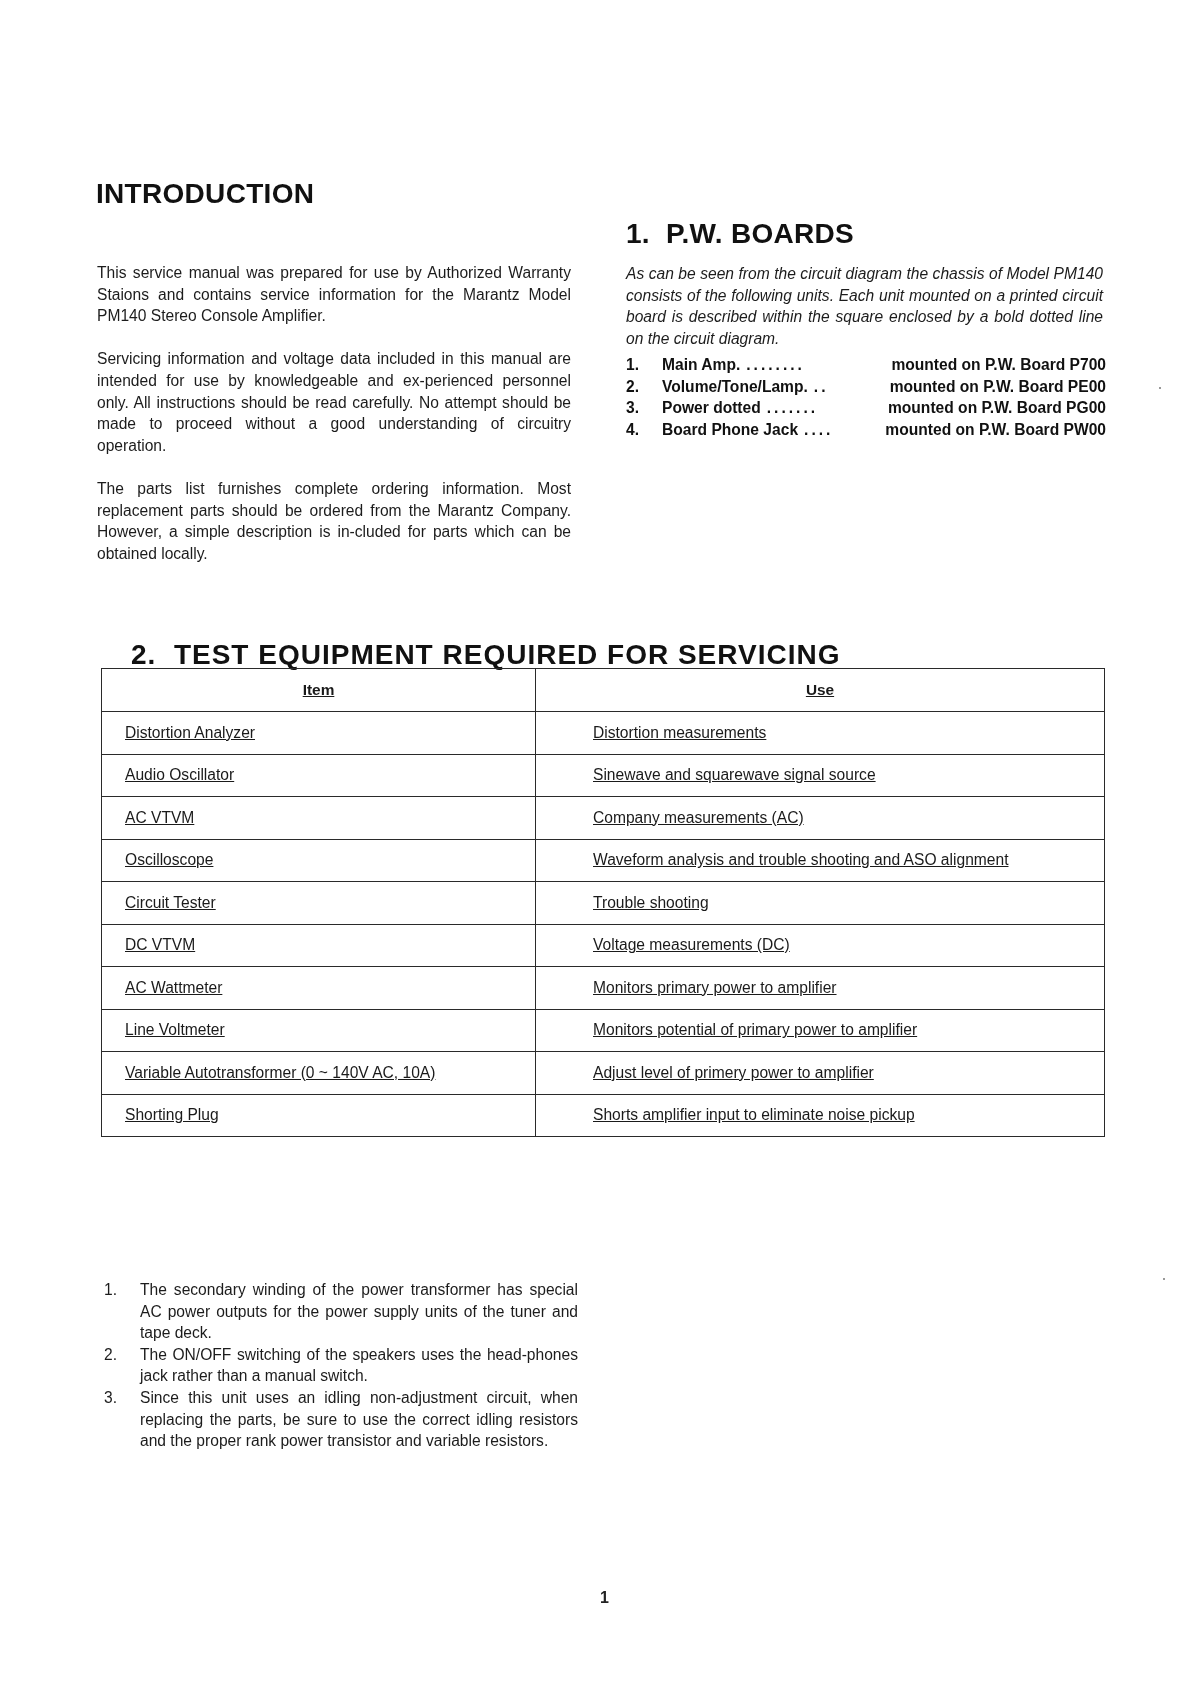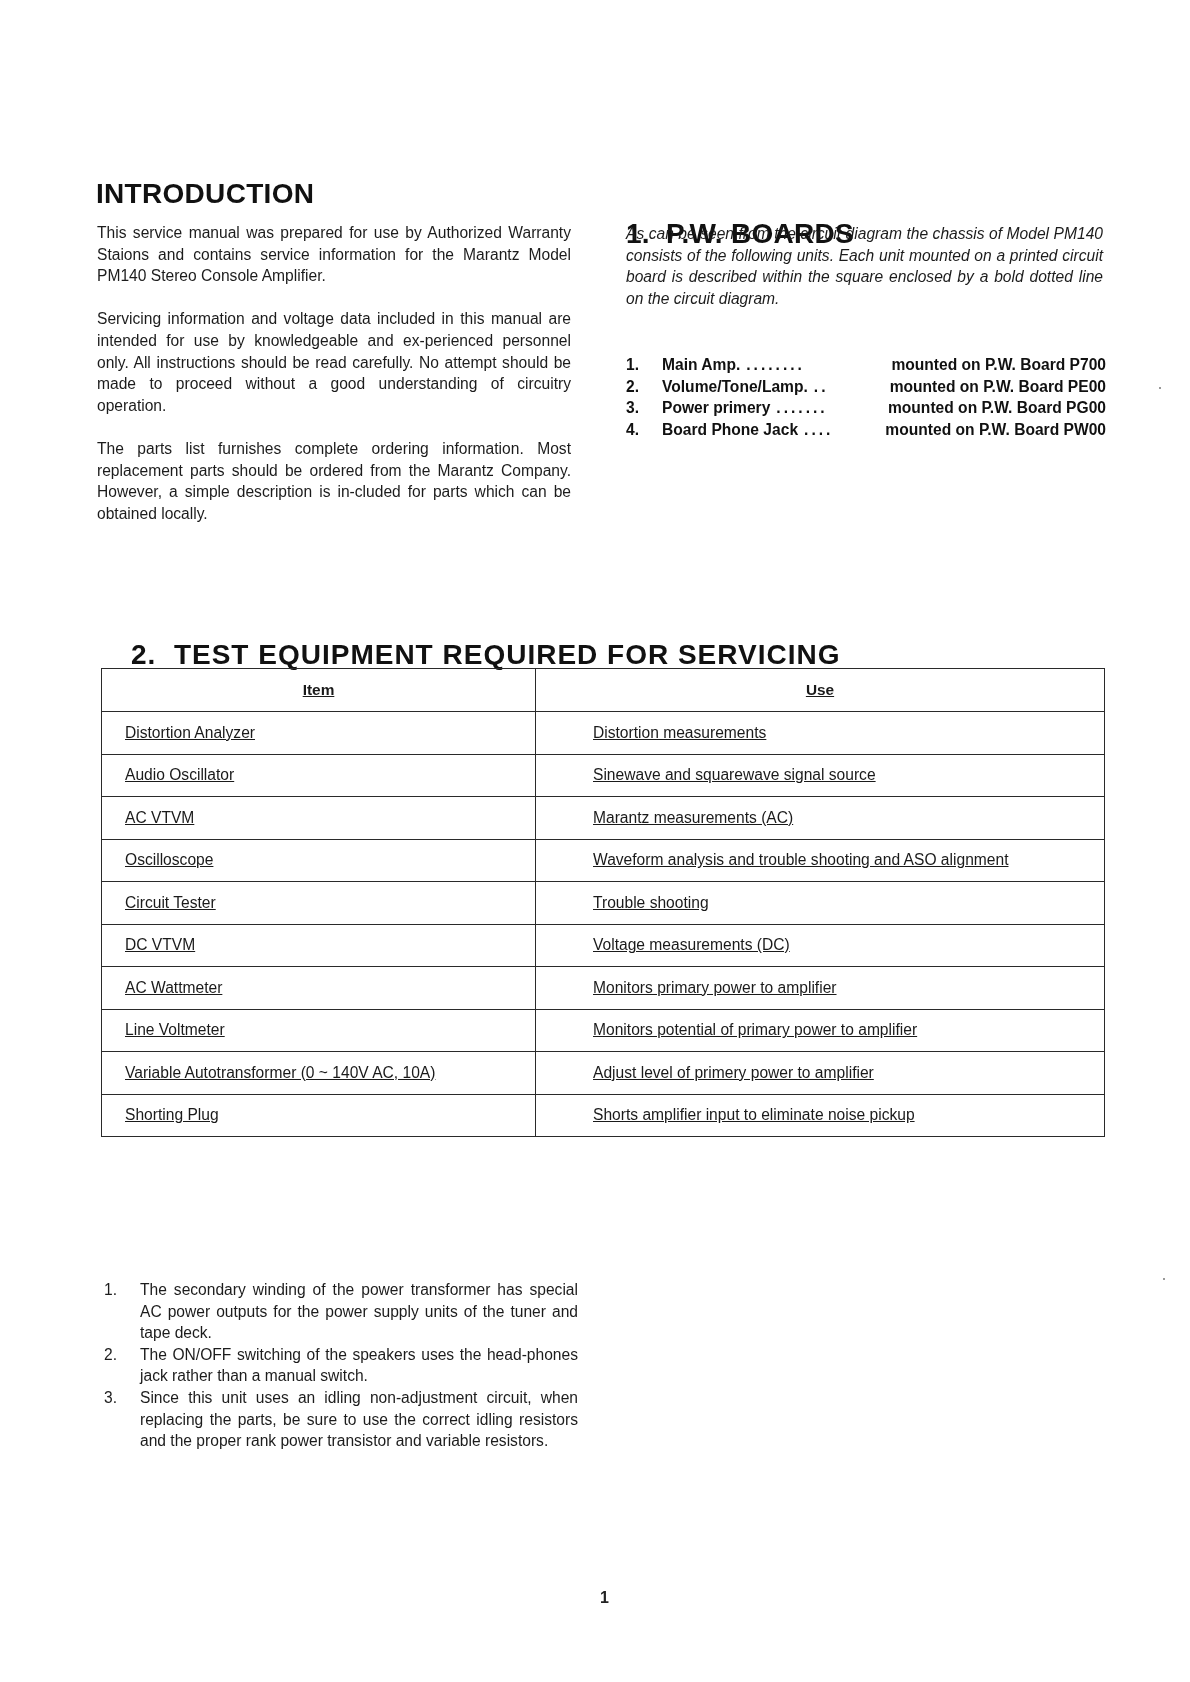--- a/index.html
+++ b/index.html
@@ -10,20 +10,21 @@
     }
     .page { position: absolute; left: 0; top: 0; width: 1190px; height: 1682px; }
 
     .h1 {
       position: absolute; font-weight: bold; font-size: 28px; letter-spacing: 0.3px;
       color: #111;
     }
     .para {
       position: absolute; font-size: 15.6px; line-height: 21.6px; text-align: justify;
       color: #1c1c1c;
+      margin-top: 40px;
     }
     .para p { margin: 0 0 21.6px 0; text-align: justify; text-align-last: left; }
 
     
     .board-list { position: absolute; left: 626px; top: 354px; width: 480px; font-size: 15.6px; font-weight: bold; line-height: 21.5px; color: #111; }
     .board-row { display: flex; white-space: nowrap; }
     .board-num { width: 36px; }
     .board-name { flex: 0 0 auto; }
     .board-dots { flex: 1 1 auto; overflow: hidden; padding: 0 6px; letter-spacing: 3px; }
     .board-mount { flex: 0 0 auto; }
@@ -70,21 +71,21 @@
       <span class="board-mount">mounted on P.W. Board P700</span>
     </div>
     <div class="board-row">
       <span class="board-num">2.</span>
       <span class="board-name">Volume/Tone/Lamp.</span>
       <span class="board-dots">..</span>
       <span class="board-mount">mounted on P.W. Board PE00</span>
     </div>
     <div class="board-row">
       <span class="board-num">3.</span>
-      <span class="board-name">Power primery</span>
+      <span class="board-name">Power dotted</span>
       <span class="board-dots">.......</span>
       <span class="board-mount">mounted on P.W. Board PG00</span>
     </div>
     <div class="board-row">
       <span class="board-num">4.</span>
       <span class="board-name">Board Phone Jack</span>
       <span class="board-dots">....</span>
       <span class="board-mount">mounted on P.W. Board PW00</span>
     </div>
   </div>
@@ -102,21 +103,21 @@
       <tr>
         <td class="item">Distortion Analyzer</td>
         <td class="use">Distortion measurements</td>
       </tr>
       <tr>
         <td class="item">Audio Oscillator</td>
         <td class="use">Sinewave and squarewave signal source</td>
       </tr>
       <tr>
         <td class="item">AC VTVM</td>
-        <td class="use">Marantz measurements (AC)</td>
+        <td class="use">Company measurements (AC)</td>
       </tr>
       <tr>
         <td class="item">Oscilloscope</td>
         <td class="use">Waveform analysis and trouble shooting and ASO alignment</td>
       </tr>
       <tr>
         <td class="item">Circuit Tester</td>
         <td class="use">Trouble shooting</td>
       </tr>
       <tr>

